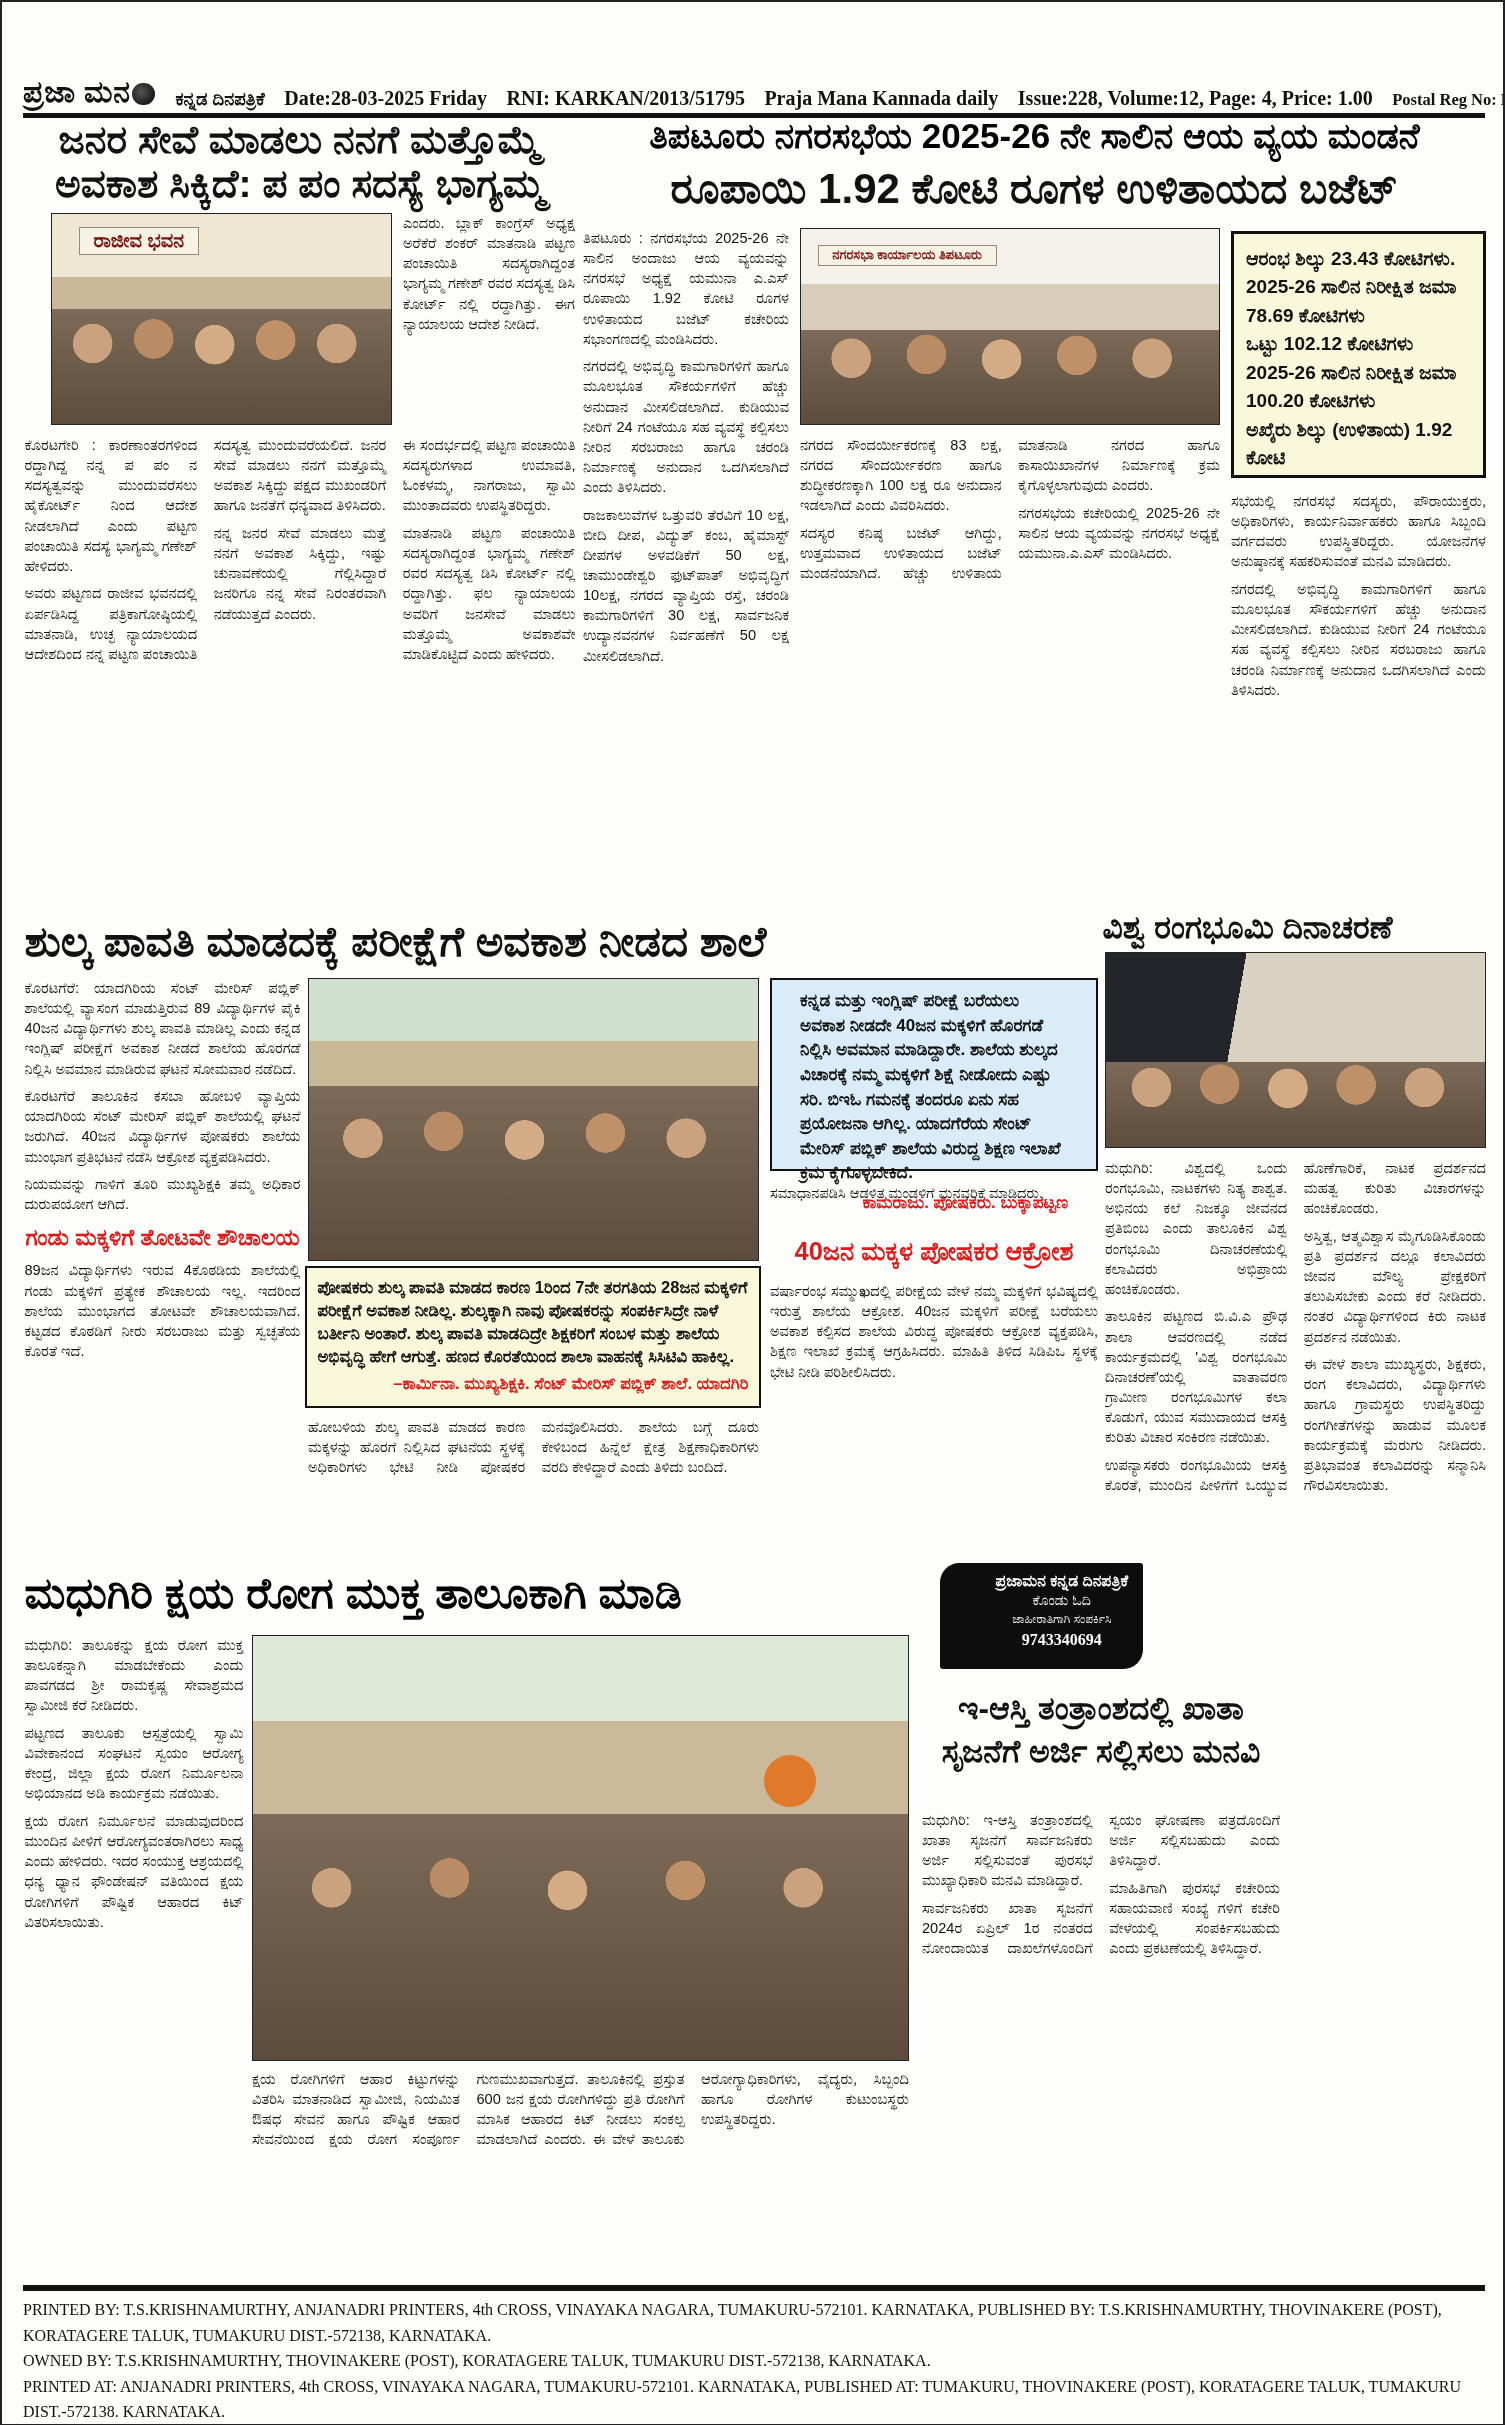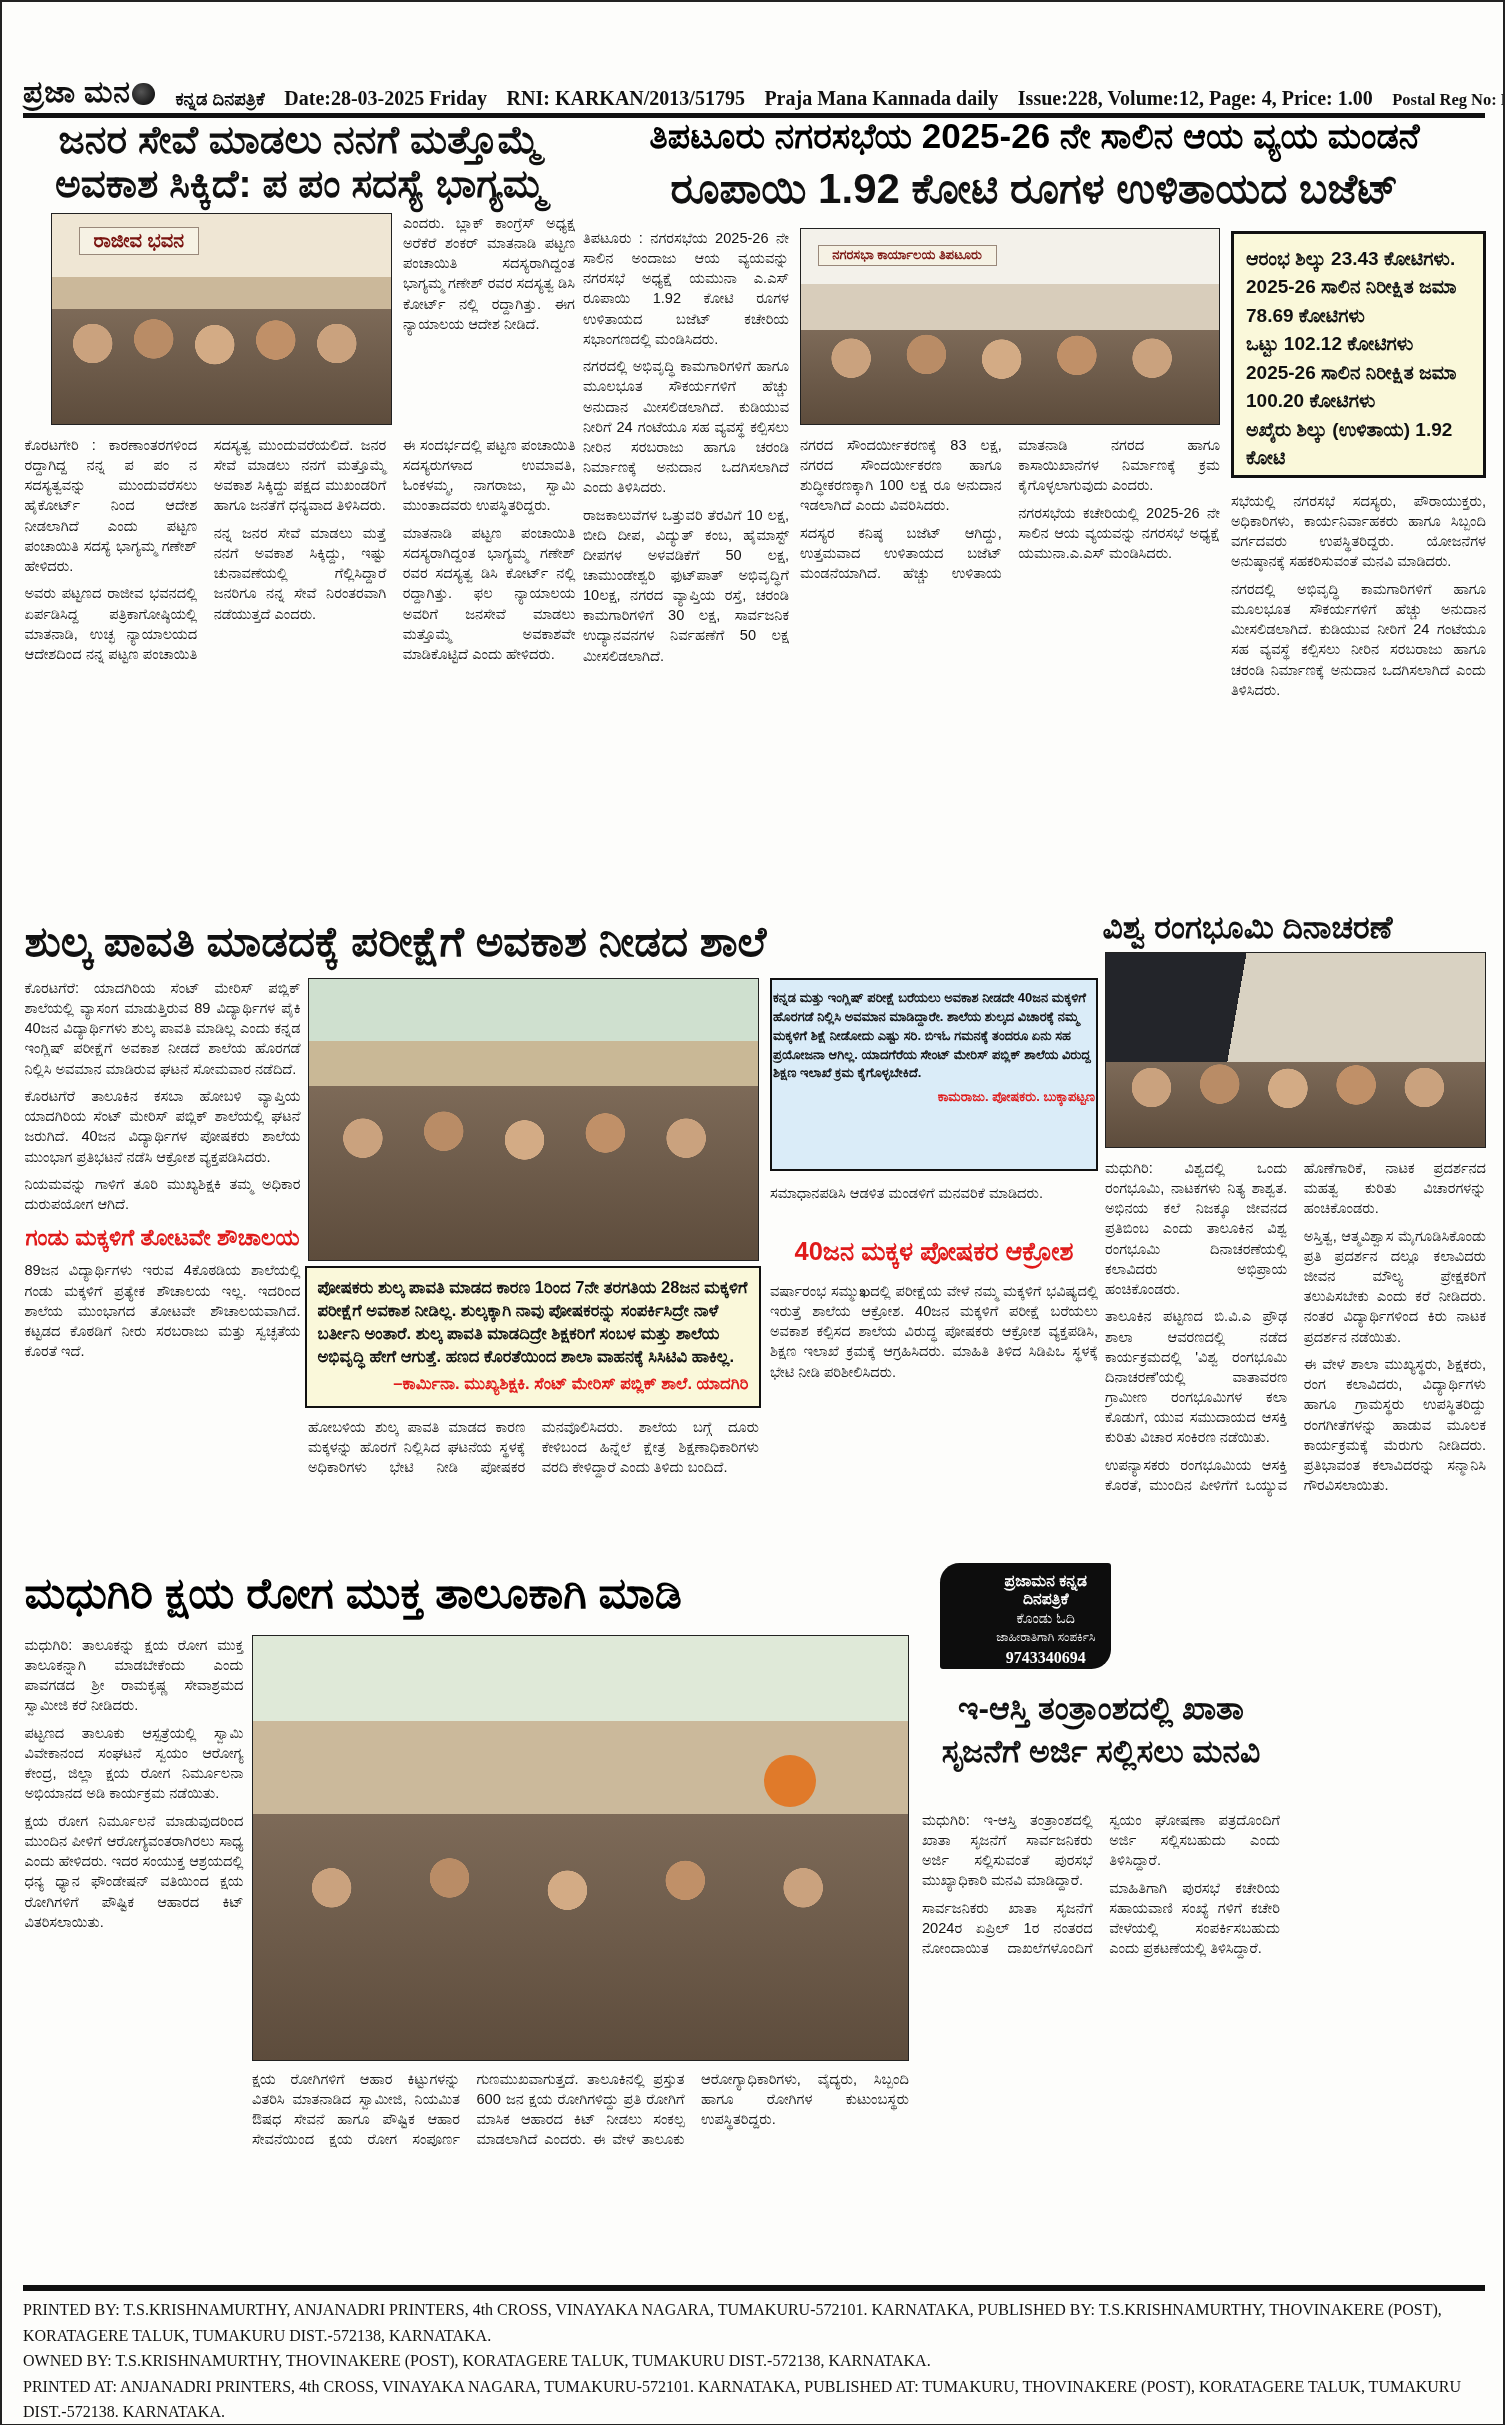--- a/index.html
+++ b/index.html
@@ -35,21 +35,21 @@
       radial-gradient(circle at 30% 26%,#b98c66 0 19.5px,transparent 20px),
       radial-gradient(circle at 48% 31%,#d3ab85 0 19.5px,transparent 20px),
       radial-gradient(circle at 66% 27%,#c09068 0 19.5px,transparent 20px),
       radial-gradient(circle at 84% 30%,#caa27e 0 19.5px,transparent 20px),
       linear-gradient(#7d6a58,#5d4c3c);}
   .infobox{position:absolute;background:#faf8da;border:3px solid #111;box-sizing:border-box;
     padding:10.5px 12px;font-size:19px;line-height:1.5;font-weight:bold;}
   .quote-yellow{position:absolute;background:#faf8da;border:2.2px solid #111;box-sizing:border-box;
     padding:7.5px 10.5px;font-size:16.5px;line-height:1.4;font-weight:bold;}
   .quote-blue{position:absolute;background:#daecf8;border:2.2px solid #111;box-sizing:border-box;
-    padding:9px 1px;font-size:13px;line-height:1.45;font-weight:bold;}
+    padding:9px 28px;font-size:17px;line-height:1.45;font-weight:bold;}
   .attr{color:#e01a1a;font-weight:bold;text-align:right;margin-top:4.5px;}
   .subhead{font-weight:bold;font-size:22.5px;color:#e01a1a;text-align:center;margin:7.5px 0;}
   .promo{position:absolute;background:#0d0d0d;color:#fff;border-radius:19.5px 3px 19.5px 3px;
     text-align:center;padding:9px 7.5px;box-sizing:border-box;}
   .promo .l1{font-size:15.7px;font-weight:bold;}
   .promo .l2{font-size:14.2px;margin-top:1.5px;}
   .promo .l3{font-size:12px;margin-top:3px;}
   .promo .l4{font-size:16px;font-weight:bold;margin-top:5px;font-family:"Liberation Serif",serif;}
   .footer-rule{position:absolute;left:21px;top:2283px;width:1462px;height:6px;background:#111;}
   .footer{position:absolute;left:21px;top:2295px;width:1462px;
@@ -174,21 +174,21 @@
     <p>ಕ್ಷಯ ರೋಗ ನಿರ್ಮೂಲನೆ ಮಾಡುವುದರಿಂದ ಮುಂದಿನ ಪೀಳಿಗೆ ಆರೋಗ್ಯವಂತರಾಗಿರಲು ಸಾಧ್ಯ ಎಂದು ಹೇಳಿದರು. ಇದರ ಸಂಯುಕ್ತ ಆಶ್ರಯದಲ್ಲಿ ಧನ್ಯ ಧ್ಯಾನ ಫೌಂಡೇಷನ್ ವತಿಯಿಂದ ಕ್ಷಯ ರೋಗಿಗಳಿಗೆ ಪೌಷ್ಟಿಕ ಆಹಾರದ ಕಿಟ್ ವಿತರಿಸಲಾಯಿತು.</p>
   </div>
   <div class="photo" style="left:250px;top:1633px;width:657px;height:426px;background:linear-gradient(#dfe9d8 0 20%,#cbb99b 20% 65%,#8f765a 65%);">
     <span class="crowd" style="height:58%;"></span>
     <span style="position:absolute;right:14%;top:28%;width:52px;height:52px;border-radius:50%;background:#e07a2a;"></span>
   </div>
   <div class="body-text cols-3" style="position:absolute;left:250px;top:2067px;width:657px;height:204px;">
     <p>ಕ್ಷಯ ರೋಗಿಗಳಿಗೆ ಆಹಾರ ಕಿಟ್ಟುಗಳನ್ನು ವಿತರಿಸಿ ಮಾತನಾಡಿದ ಸ್ವಾಮೀಜಿ, ನಿಯಮಿತ ಔಷಧ ಸೇವನೆ ಹಾಗೂ ಪೌಷ್ಟಿಕ ಆಹಾರ ಸೇವನೆಯಿಂದ ಕ್ಷಯ ರೋಗ ಸಂಪೂರ್ಣ ಗುಣಮುಖವಾಗುತ್ತದೆ. ತಾಲೂಕಿನಲ್ಲಿ ಪ್ರಸ್ತುತ 600 ಜನ ಕ್ಷಯ ರೋಗಿಗಳಿದ್ದು ಪ್ರತಿ ರೋಗಿಗೆ ಮಾಸಿಕ ಆಹಾರದ ಕಿಟ್ ನೀಡಲು ಸಂಕಲ್ಪ ಮಾಡಲಾಗಿದೆ ಎಂದರು. ಈ ವೇಳೆ ತಾಲೂಕು ಆರೋಗ್ಯಾಧಿಕಾರಿಗಳು, ವೈದ್ಯರು, ಸಿಬ್ಬಂದಿ ಹಾಗೂ ರೋಗಿಗಳ ಕುಟುಂಬಸ್ಥರು ಉಪಸ್ಥಿತರಿದ್ದರು.</p>
   </div>
 
-  <div class="promo" style="left:938px;top:1561px;width:171px;height:106px;padding-left:48px;">
+  <div class="promo" style="left:938px;top:1561px;width:203px;height:106px;padding-left:48px;">
     <div class="l1">ಪ್ರಜಾಮನ ಕನ್ನಡ ದಿನಪತ್ರಿಕೆ</div>
     <div class="l2">ಕೊಂಡು ಓದಿ</div>
     <div class="l3">ಜಾಹೀರಾತಿಗಾಗಿ ಸಂಪರ್ಕಿಸಿ</div>
     <div class="l4">9743340694</div>
   </div>
 
   <div class="headline center" style="position:absolute;left:920px;top:1685px;width:358px;font-size:31.5px;line-height:1.35;">
     <div>ಇ-ಆಸ್ತಿ ತಂತ್ರಾಂಶದಲ್ಲಿ ಖಾತಾ</div>
     <div>ಸೃಜನೆಗೆ ಅರ್ಜಿ ಸಲ್ಲಿಸಲು ಮನವಿ</div>
   </div>

